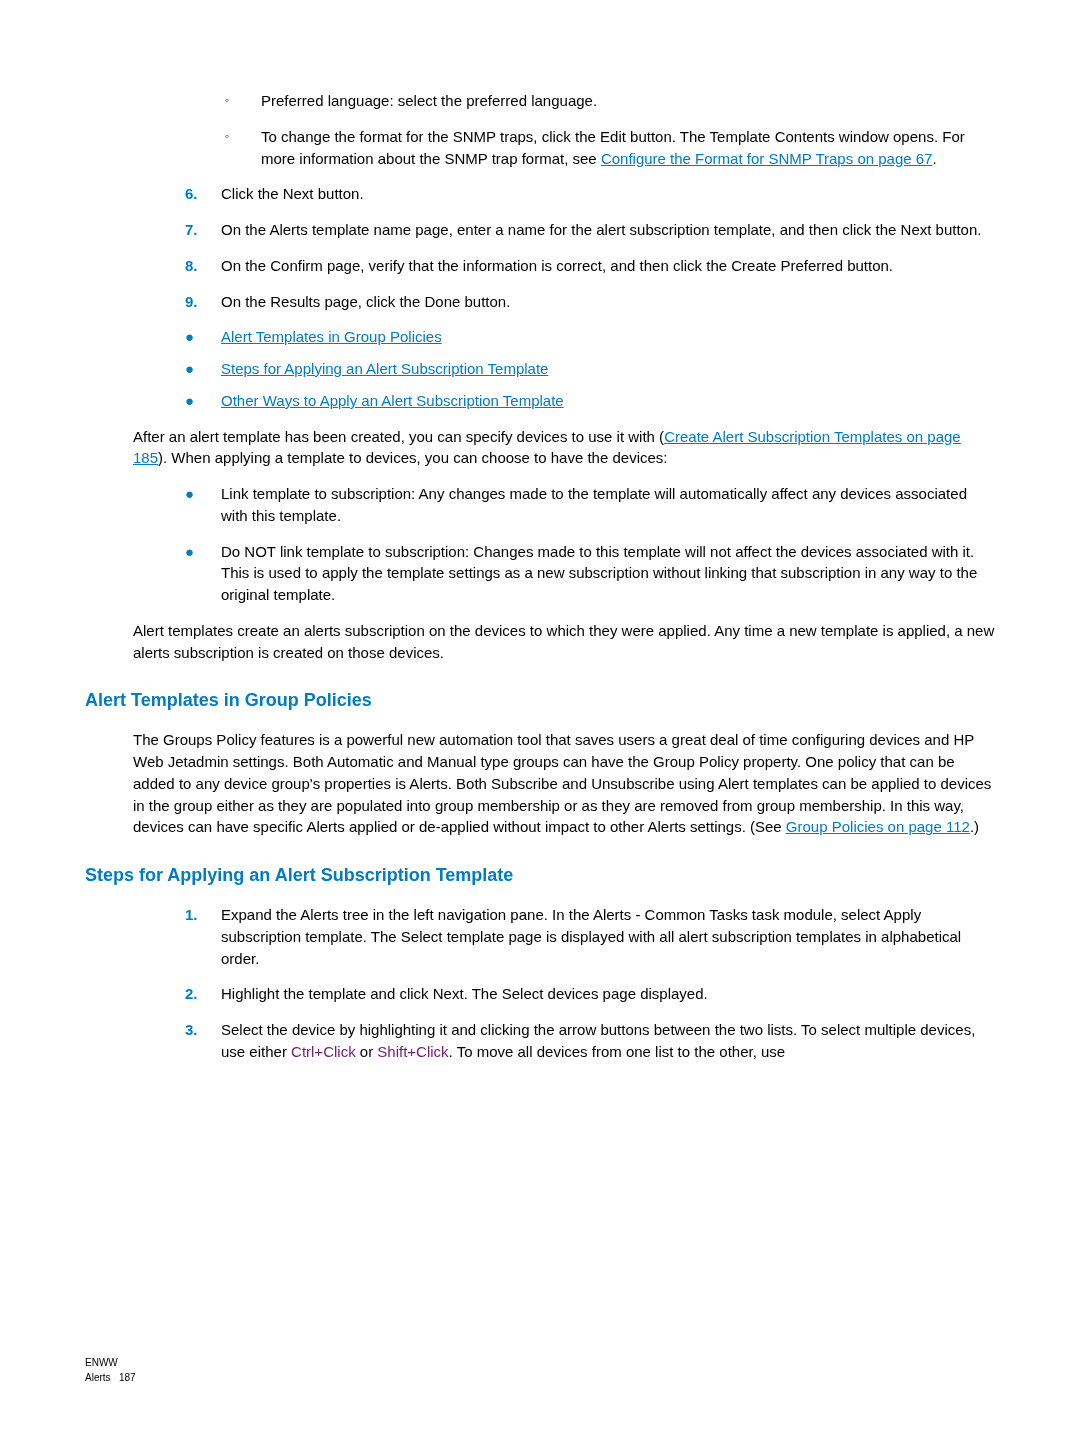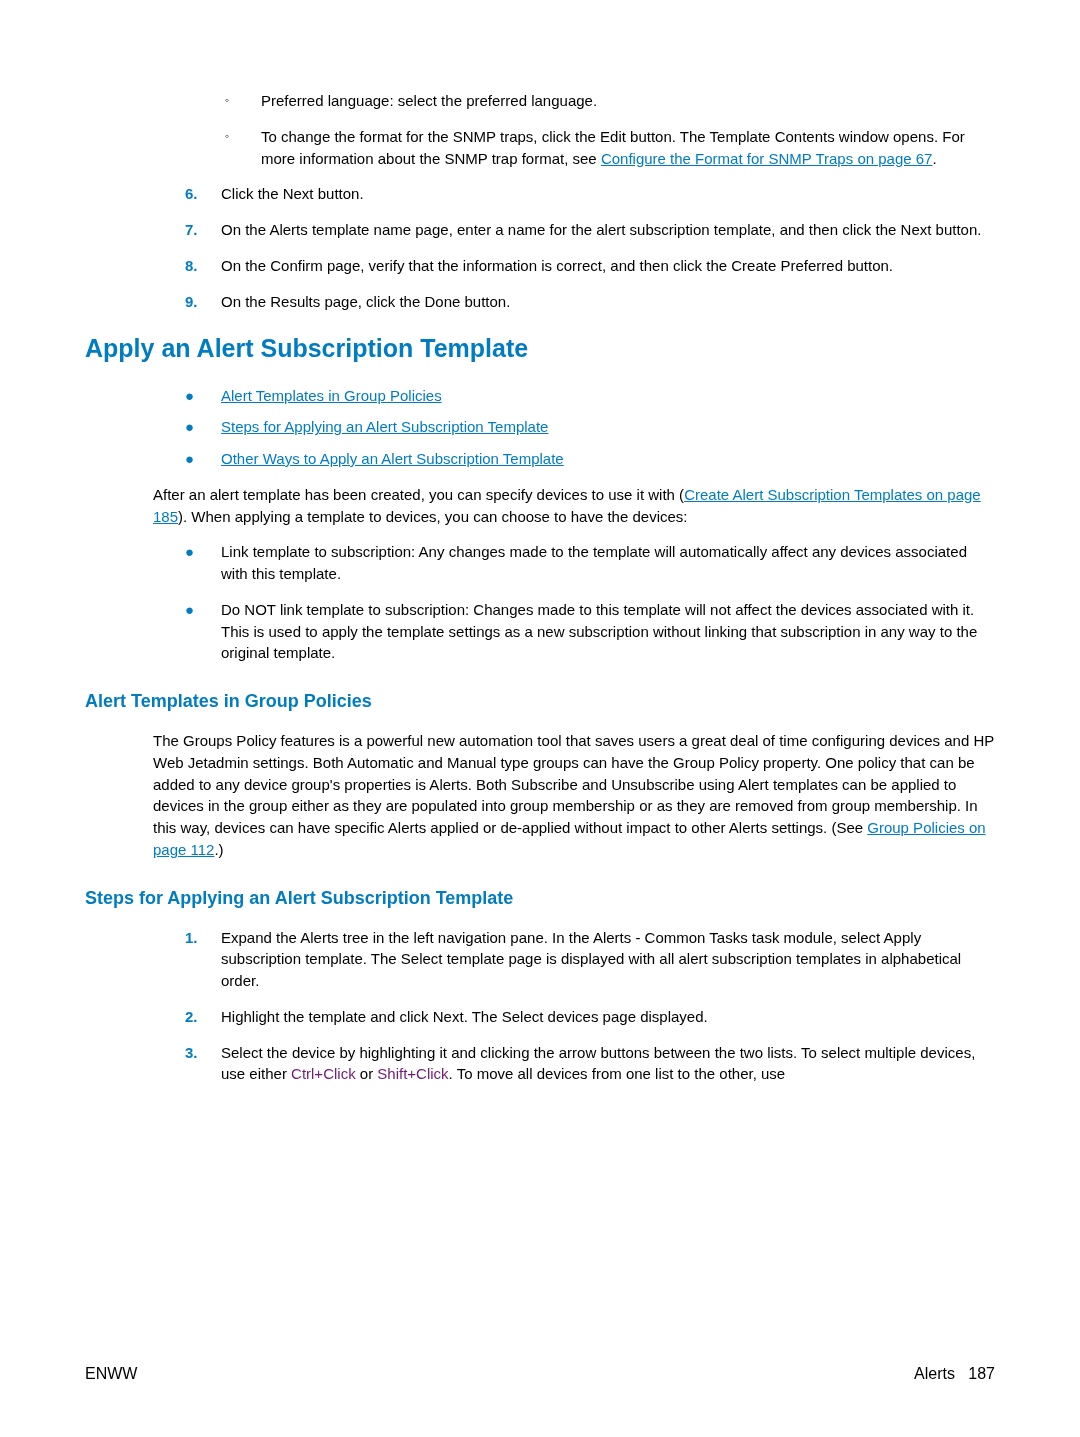--- a/index.html
+++ b/index.html
@@ -55,29 +55,29 @@
   h3.subsection {
     color: #007cc2;
     font-size: 18px;
     font-weight: bold;
     margin-top: 24px;
     margin-bottom: 16px;
   }
   .para {
     margin-bottom: 14px;
   }
-  .para.indent-text { margin-left: 68px; }
+  .para.indent-text { margin-left: 48px; }
   .footer {
     position: absolute;
     bottom: 52px;
     left: 85px;
     right: 85px;
     display: flex;
-    justify-content: space-between;
-    font-size: 16px;
+    font-size: 10px;
+    flex-direction: column;
   }
 </style>
 </head>
 <body>
 
 <div class="page">
 
   <div class="indent-2">
     <div class="list-item">
       <div class="list-marker-circ">◦</div>
@@ -113,21 +113,20 @@
       </div>
     </div>
     <div class="list-item">
       <div class="list-marker-num">9.</div>
       <div class="list-body">
         <span>On the </span><span class="bold">Results</span><span> page, click the </span><span class="bold">Done</span><span> button.</span>
       </div>
     </div>
   </div>
 
-  <h2 class="section">Apply an Alert Subscription Template</h2>
 
   <div class="indent-link-list">
     <div class="list-item tight">
       <div class="list-marker-bullet">●</div>
       <div class="list-body"><a href="#" class="link">Alert Templates in Group Policies</a></div>
     </div>
     <div class="list-item tight">
       <div class="list-marker-bullet">●</div>
       <div class="list-body"><a href="#" class="link">Steps for Applying an Alert Subscription Template</a></div>
     </div>
@@ -149,20 +148,21 @@
       </div>
     </div>
     <div class="list-item">
       <div class="list-marker-bullet">●</div>
       <div class="list-body">
         <span class="bold">Do NOT link template to subscription</span><span>: Changes made to this template will not affect the devices associated with it. This is used to apply the template settings as a new subscription without linking that subscription in any way to the original template.</span>
       </div>
     </div>
   </div>
 
+  <p class="para indent-text">Alert templates create an alerts subscription on the devices to which they were applied. Any time a new template is applied, a new alerts subscription is created on those devices.</p>
 
   <h3 class="subsection">Alert Templates in Group Policies</h3>
   <p class="para indent-text">
     <span>The </span><span class="bold">Groups Policy</span><span> features is a powerful new automation tool that saves users a great deal of time configuring devices and HP Web Jetadmin settings. Both Automatic and Manual type groups can have the Group Policy property. One policy that can be added to any device group's properties is Alerts. Both Subscribe and Unsubscribe using Alert templates can be applied to devices in the group either as they are populated into group membership or as they are removed from group membership. In this way, devices can have specific Alerts applied or de-applied without impact to other Alerts settings. (See </span><a href="#" class="link">Group Policies on page 112</a><span>.)</span>
   </p>
 
   <h3 class="subsection">Steps for Applying an Alert Subscription Template</h3>
 
   <div class="indent-1">
     <div class="list-item">

